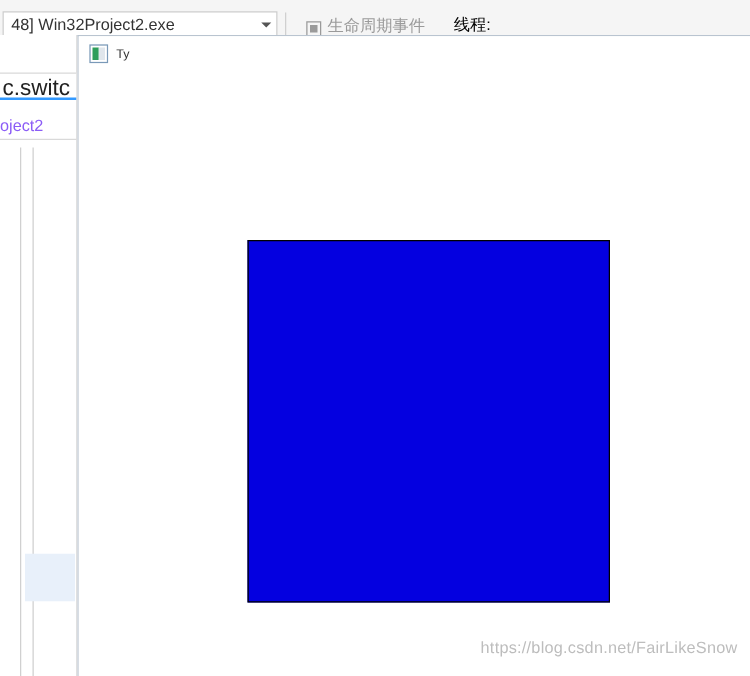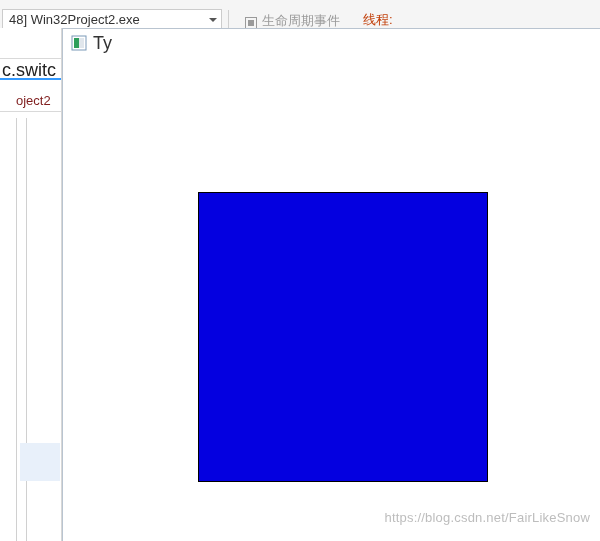--- a/index.html
+++ b/index.html
@@ -49,21 +49,21 @@
       display: flex;
       align-items: flex-end;
       gap: 4px;
       padding: 0 8px;
       height: 22px;
       color: #9a9a9a;
       border: 1px solid transparent;
     }
     .lifecycle-btn svg { display: block; }
     .lbl-thread {
-      color: #c2410c;
+      color: #000000;
       padding-left: 10px;
     }
 
     
     .ide-left {
       position: absolute;
       top: 28px;
       left: 0;
       width: 62px;
       height: calc(100% - 28px);
@@ -88,25 +88,25 @@
       background:#fff;
     }
     .tab-row2 {
       position: absolute;
       top: 62px;
       left: 0;
       width: 64px;
       height: 22px;
       line-height: 22px;
       border-bottom: 1px solid #d9d9d9;
-      padding-left: 16px;
+      padding-left: 0;
       white-space: nowrap;
       overflow: hidden;
       font-size: 13px;
-      color: #7f1d1d;
+      color: #8b5cf6;
     }
     .tree-guides {
       position: absolute;
       top: 90px;
       left: 10px;
       width: 40px;
       bottom: 0;
     }
     .tree-guides .vline {
       position: absolute;
@@ -145,21 +145,21 @@
       border-top: 1px solid #b9c4d0;
       box-shadow: -1px 0 0 rgba(0,0,0,0.04);
     }
     .titlebar {
       display: flex;
       align-items: center;
       height: 28px;
       padding-left: 8px;
       background: #ffffff;
       color: #333;
-      font-size: 18px;
+      font-size: 10px;
       gap: 6px;
     }
     .titlebar .win-icon { width: 16px; height: 16px; }
     .client-area {
       position: absolute;
       top: 28px;
       left: 0;
       right: 0;
       bottom: 0;
       background: #ffffff;

